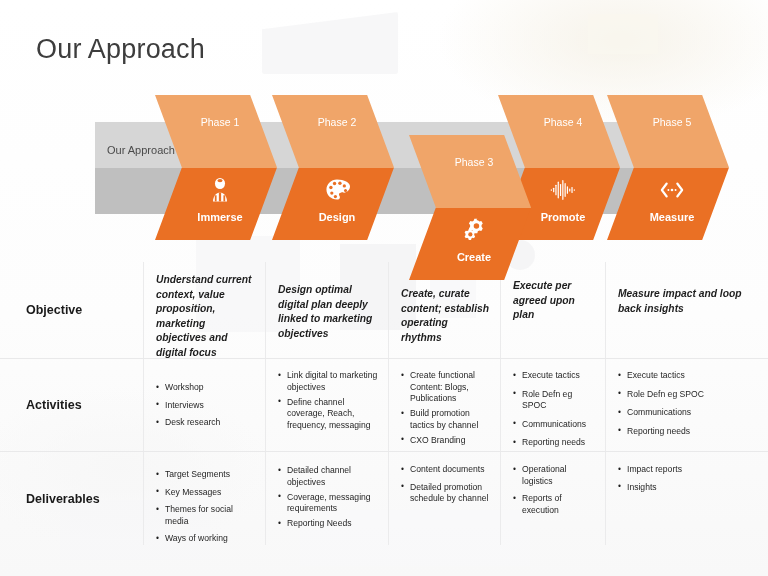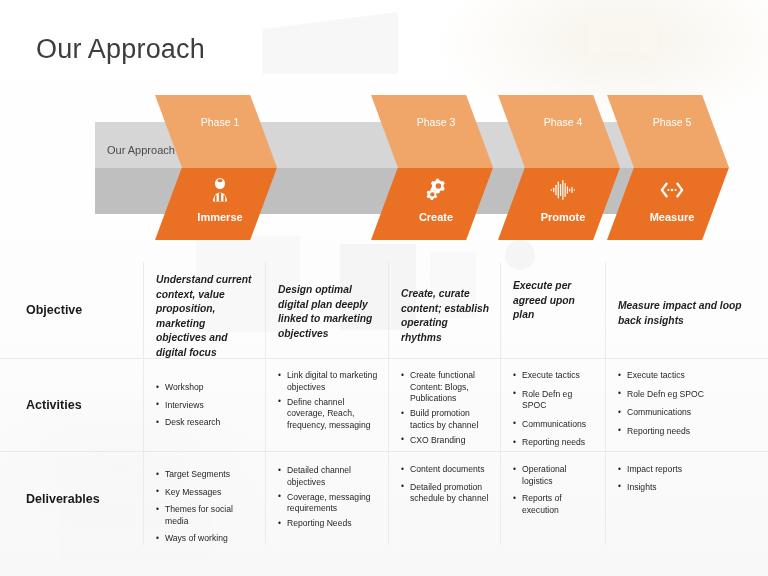--- a/index.html
+++ b/index.html
@@ -121,21 +121,21 @@
     text-align: center;
     font-size: 11px;
     font-weight: 700;
     color: #ffffff;
     z-index: 3;
     padding-left: 8px;
   }
 
   .chev.c1 { left: 155px; z-index: 5; }
   .chev.c2 { left: 272px; z-index: 4; }
-  .chev.c3 { left: 371px; z-index: 3; }
+  .chev.c3 { left: 409px; z-index: 3; margin-top: 40px; }
   .chev.c4 { left: 498px; z-index: 2; }
   .chev.c5 { left: 607px; z-index: 1; }
 
   
   .matrix {
     position: absolute;
     left: 0;
     top: 262px;
     width: 768px;
     height: 290px;
@@ -179,21 +179,21 @@
     font-weight: 700;
     color: #1e1e1e;
     line-height: 1.42;
   }
   .row.r1 .cell.w2 .obj-text,
   .row.r1 .cell.w3 .obj-text,
   .row.r1 .cell.w4 .obj-text,
   .row.r1 .cell.w5 .obj-text { margin-top: 10px; }
   .row.r1 .cell.w3 .obj-text { margin-top: 14px; }
   .row.r1 .cell.w4 .obj-text { margin-top: 6px; }
-  .row.r1 .cell.w5 .obj-text { margin-top: 26px; }
+  .row.r1 .cell.w5 .obj-text { margin-top: 14px; }
 
   ul.bullets { list-style: none; }
   ul.bullets li {
     position: relative;
     padding-left: 9px;
     font-size: 8.6px;
     color: #1f1f1f;
     line-height: 1.35;
     margin-bottom: 3.5px;
   }
@@ -251,20 +251,39 @@
         <path d="M7.4 30c0-6.2 3.9-11 8.6-11s8.6 4.8 8.6 11z"></path>
         <rect x="14.6" y="19" width="2.8" height="11" fill="#ea7024"></rect>
         <rect x="9.6" y="22.5" width="2.2" height="7.5" fill="#ea7024"></rect>
         <rect x="20.2" y="22.5" width="2.2" height="7.5" fill="#ea7024"></rect>
         <ellipse cx="16" cy="4.4" rx="3.2" ry="2" fill="#ea7024"></ellipse>
       </svg>
     </div>
     <div class="stage">Immerse</div>
   </div>
 
+  <div class="chev c2">
+    <div class="half-top"></div>
+    <div class="half-bot"></div>
+    <div class="phase">Phase 2</div>
+    <div class="icon">
+      <svg viewBox="0 0 32 32" fill="#ffffff">
+        <path d="M16 3C8.8 3 3 8.5 3 15.4c0 6.9 5.8 12.4 13 12.4 2.3 0 3.6-1.4 3.6-3 0-1.5-1.2-2.2-1.2-3.4 0-1.1.9-2 2.1-2h2.6c5 0 8.9-3.3 8.9-8C32 7 24.9 3 16 3z"></path>
+        <circle cx="8.5" cy="13" r="2.1" fill="#ea7024"></circle>
+        <circle cx="13" cy="8" r="2.1" fill="#ea7024"></circle>
+        <circle cx="19.6" cy="7.6" r="2.1" fill="#ea7024"></circle>
+        <circle cx="25" cy="11" r="2" fill="#ea7024"></circle>
+        <circle cx="26.5" cy="16.6" r="1.9" fill="#ea7024"></circle>
+        <circle cx="22.6" cy="20.5" r="1.8" fill="#ea7024"></circle>
+        <circle cx="9.6" cy="19.8" r="2" fill="#ea7024"></circle>
+        <circle cx="14" cy="24" r="2" fill="#ea7024"></circle>
+      </svg>
+    </div>
+    <div class="stage">Design</div>
+  </div>
 
   <div class="chev c3">
     <div class="half-top"></div>
     <div class="half-bot"></div>
     <div class="phase">Phase 3</div>
     <div class="icon">
       <svg viewBox="0 0 32 32" fill="#ffffff">
         <g transform="translate(19,11)">
           <path d="M0,-9 L2.2,-8.3 L3.6,-7.2 L6,-7.9 L7.8,-4.7 L6.3,-2.8 L6.3,-0.6 L7.8,1.3 L6,4.5 L3.6,3.8 L1.7,4.9 L1.1,7.3 L-2.6,7.3 L-3.2,4.9 L-5.1,3.8 L-7.5,4.5 L-9.3,1.3 L-7.8,-0.6 L-7.8,-2.8 L-9.3,-4.7 L-7.5,-7.9 L-5.1,-7.2 L-3.2,-8.3 L-2.6,-10.7 L1.1,-10.7 Z" transform="translate(0,1.7)"></path>
           <circle cx="0" cy="0" r="3.4" fill="#ea7024"></circle>

